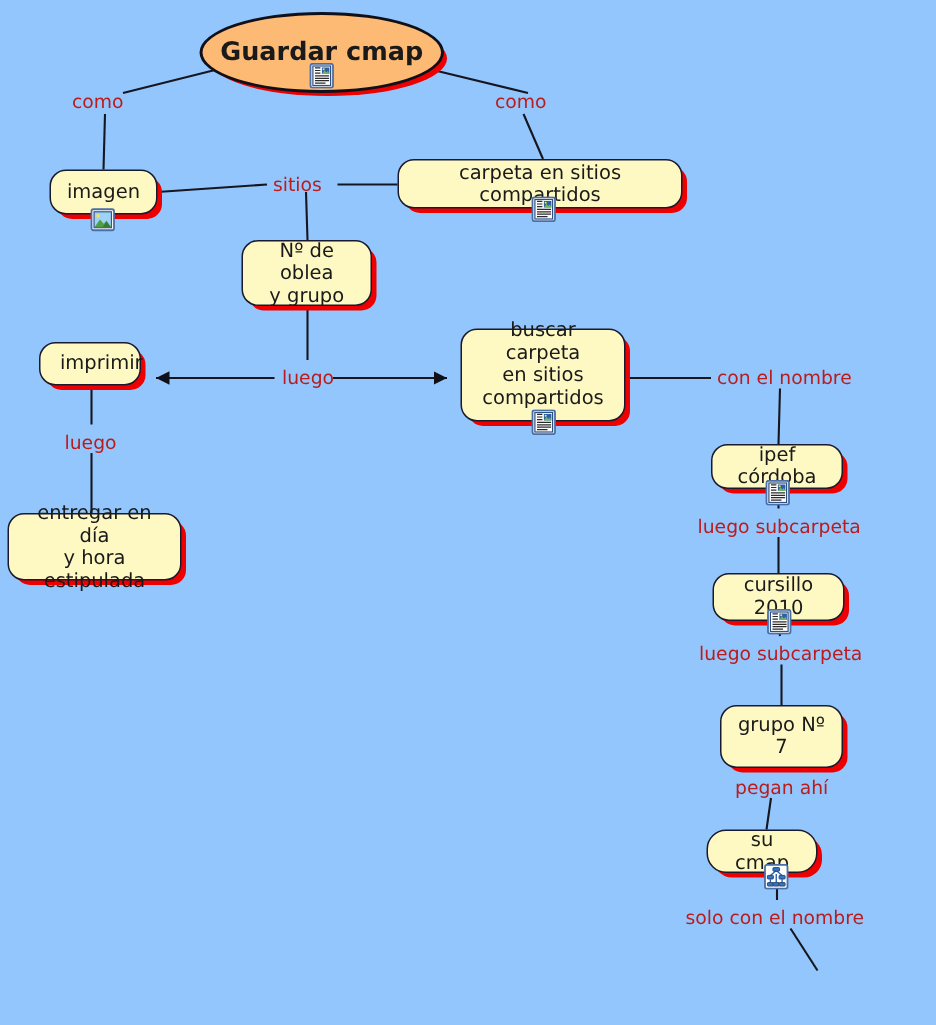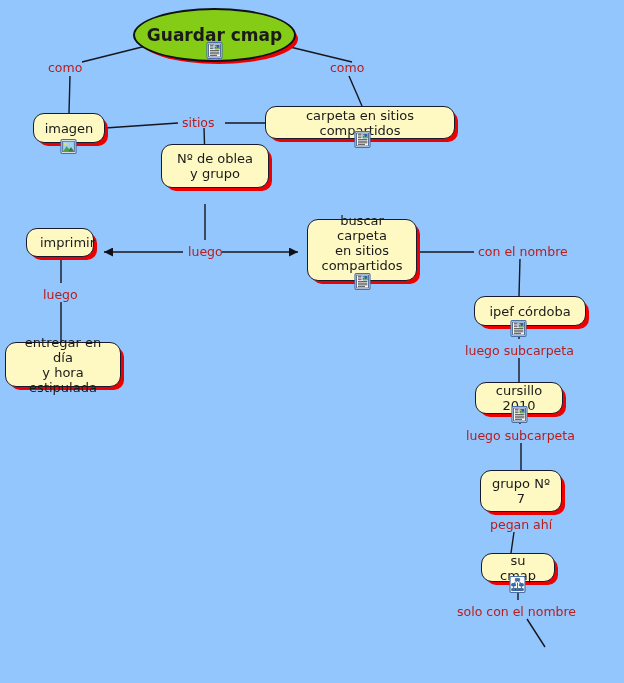--- a/index.html
+++ b/index.html
@@ -48,21 +48,21 @@
   .node .txt {
     display: block;
     padding: 0 9px;
     white-space: pre-line;
   }
 
   
   .node.root {
     border-radius: 50%;
     border: 2px solid #10101a;
-    background: #84cc16;
+    background: #fdba74;
     font-weight: bold;
     font-size: 17px;
     box-shadow: 4px 4px 0 -2px #ee0000;
   }
 
   
   .plabel {
     position: absolute;
     font-size: 12.5px;
     line-height: 14px;
@@ -185,21 +185,21 @@
           <path d="M4 5 H7.6"></path>
           <path d="M4 6.7 H7.6"></path>
         <path d="M4 8.6 H13.4"></path>
           <path d="M4 10.2 H13.4"></path>
           <path d="M4 11.8 H13.4"></path>
           <path d="M4 13.4 H11"></path>
       </g>
     </svg>
   </span>
 
-  <div class="node" style="left:161px; top:144px; width:108px; height:44px;">
+  <div class="node" style="left:161px; top:160px; width:87px; height:44px;">
     <span class="txt">Nº de oblea
 y grupo</span>
   </div>
 
   <div class="node" style="left:26px; top:228px; width:68px; height:29px;padding-left:15px;">
     <span class="txt">imprimir</span>
   </div>
 
   <div class="node" style="left:307px; top:219px; width:110px; height:62px;">
     <span class="txt">buscar carpeta
@@ -223,21 +223,21 @@
           <path d="M4 13.4 H11"></path>
       </g>
     </svg>
   </span>
 
   <div class="node" style="left:5px; top:342px; width:116px; height:45px;">
     <span class="txt">entregar en día
 y hora estipulada</span>
   </div>
 
-  <div class="node" style="left:474px; top:296px; width:112px; height:30px;">
+  <div class="node" style="left:474px; top:296px; width:88px; height:30px;">
     <span class="txt">ipef córdoba</span>
   </div>
   <span class="nicon" style="left:510px; top:320px;">
     <svg viewBox="0 0 17 17" xmlns="http://www.w3.org/2000/svg">
       <rect x="1" y="0.5" width="15" height="16" rx="1.5" fill="#ffffff" stroke="#4a6fa5" stroke-width="1.2"></rect>
       <rect x="2.6" y="2" width="11.8" height="13" fill="#fdfdfd" stroke="#2f4f82" stroke-width="0.8"></rect>
       <rect x="8.6" y="3" width="5" height="4.3" fill="#2b5fa8"></rect>
       <path d="M8.6 7.3 L10.3 4.8 L11.6 6.3 L12.6 5.2 L13.6 7.3 Z" fill="#6fb45a"></path>
       <circle cx="9.8" cy="4.2" r="0.7" fill="#f4e04a"></circle>
       <g stroke="#2b2b2b" stroke-width="0.8">
@@ -271,21 +271,21 @@
           <path d="M4 11.8 H13.4"></path>
           <path d="M4 13.4 H11"></path>
       </g>
     </svg>
   </span>
 
   <div class="node" style="left:480px; top:470px; width:82px; height:42px;">
     <span class="txt">grupo Nº 7</span>
   </div>
 
-  <div class="node" style="left:481px; top:553px; width:74px; height:29px;">
+  <div class="node" style="left:471px; top:553px; width:74px; height:29px;border-radius:13px;">
     <span class="txt">su cmap</span>
   </div>
   <span class="nicon" style="left:509px; top:576px;">
     <svg viewBox="0 0 17 17" xmlns="http://www.w3.org/2000/svg">
       <rect x="1" y="0.5" width="15" height="16" rx="1.5" fill="#ffffff" stroke="#4a6fa5" stroke-width="1.2"></rect>
       <g stroke="#2b5fa8" stroke-width="0.9" fill="none">
         <path d="M8.5 4.4 L4.6 7.6"></path>
           <path d="M8.5 4.4 L12.4 7.6"></path>
         <path d="M4.6 10.2 L4.6 12.4"></path>
           <path d="M12.4 10.2 L12.4 12.4"></path>

